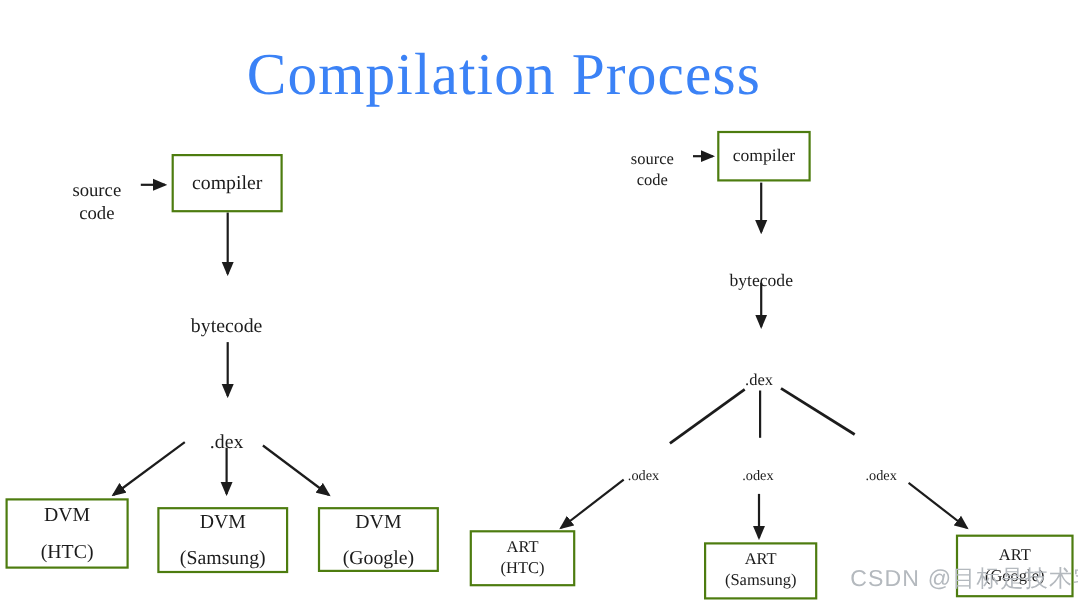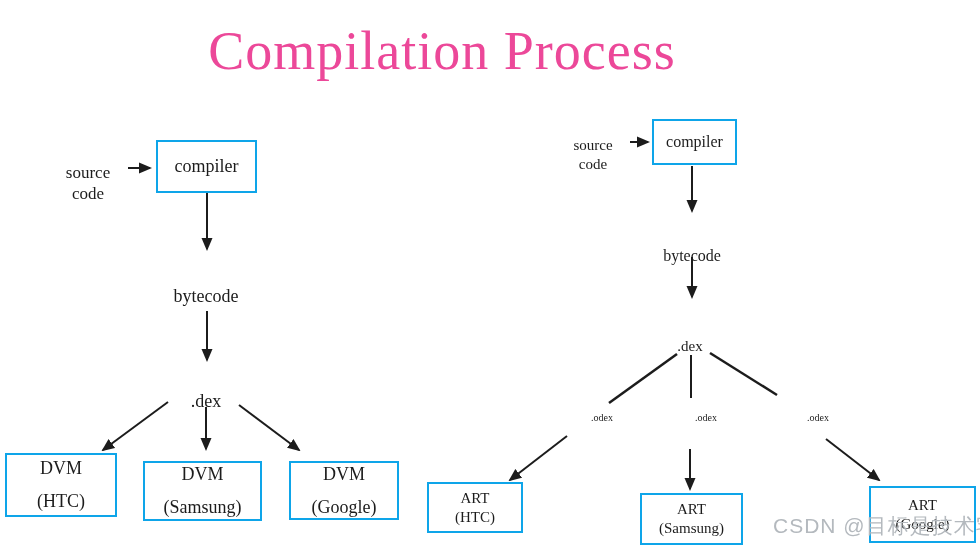--- a/index.html
+++ b/index.html
@@ -7,62 +7,62 @@
     position:relative;
     width:980px;height:549px;
     background:#ffffff;
     overflow:hidden;
     font-family:"Liberation Serif", serif;
     color:#1c1c1c;
   }
   .title{
     position:absolute;
     left:0; top:20px; width:884px;
-    margin:0;
+    margin:16px;
     text-align:center;
     font-family:"Liberation Serif", serif;
     font-weight:normal;
     font-size:54px;
     letter-spacing:1px;
-    color:#ec4899;
+    color:#3b82f6;
   }
   .connectors{
     position:absolute; left:0; top:0;
     width:980px; height:549px;
     pointer-events:none;
   }
   .lbl{
     position:absolute;
     text-align:center;
     color:#1c1c1c;
     font-family:"Liberation Serif", serif;
     margin-top:18px;
   }
   .lbl .ln{display:block;}
   .box{
     position:absolute;
-    border:2px solid #0ea5e9;
+    border:2px solid #4d7c0f;
     background:#ffffff;
     display:flex;
     flex-direction:column;
     align-items:center;
     justify-content:center;
     text-align:center;
     color:#1c1c1c;
     box-sizing:border-box;
   }
   .srcL{left:50px;  top:144px; width:76px; font-size:17px; line-height:21px;}
   .srcR{left:560px; top:118px; width:66px; font-size:15px; line-height:19px;}
   .cmpL{left:156px; top:140px; width:101px; height:53px; font-size:18px;}
   .cmpR{left:652px; top:119px; width:85px;  height:46px; font-size:16px;}
   .bcL{left:163px; top:268px; width:86px; font-size:18px;}
   .bcR{left:653px; top:229px; width:78px; font-size:16px;}
   .dexL{left:175px; top:373px; width:62px; font-size:18px;}
   .dexR{left:664px; top:320px; width:52px; font-size:15px;}
-  .odex{width:56px; top:394px; font-size:10px;text-align:right;}
+  .odex{width:56px; top:406px; font-size:13px;}
   .odex1{left:557px;} .odex2{left:661px;} .odex3{left:773px;}
   .dvm{font-size:18px; line-height:23px;gap:10px;}
   .dvm1{left:5px;   top:453px; width:112px; height:64px;}
   .dvm2{left:143px; top:461px; width:119px; height:60px;}
   .dvm3{left:289px; top:461px; width:110px; height:59px;}
   .art{font-size:15px; line-height:19px;}
   .art1{left:427px; top:482px; width:96px;  height:51px;}
   .art2{left:640px; top:493px; width:103px; height:52px;}
   .art3{left:869px; top:486px; width:107px; height:57px;}
   .watermark{

